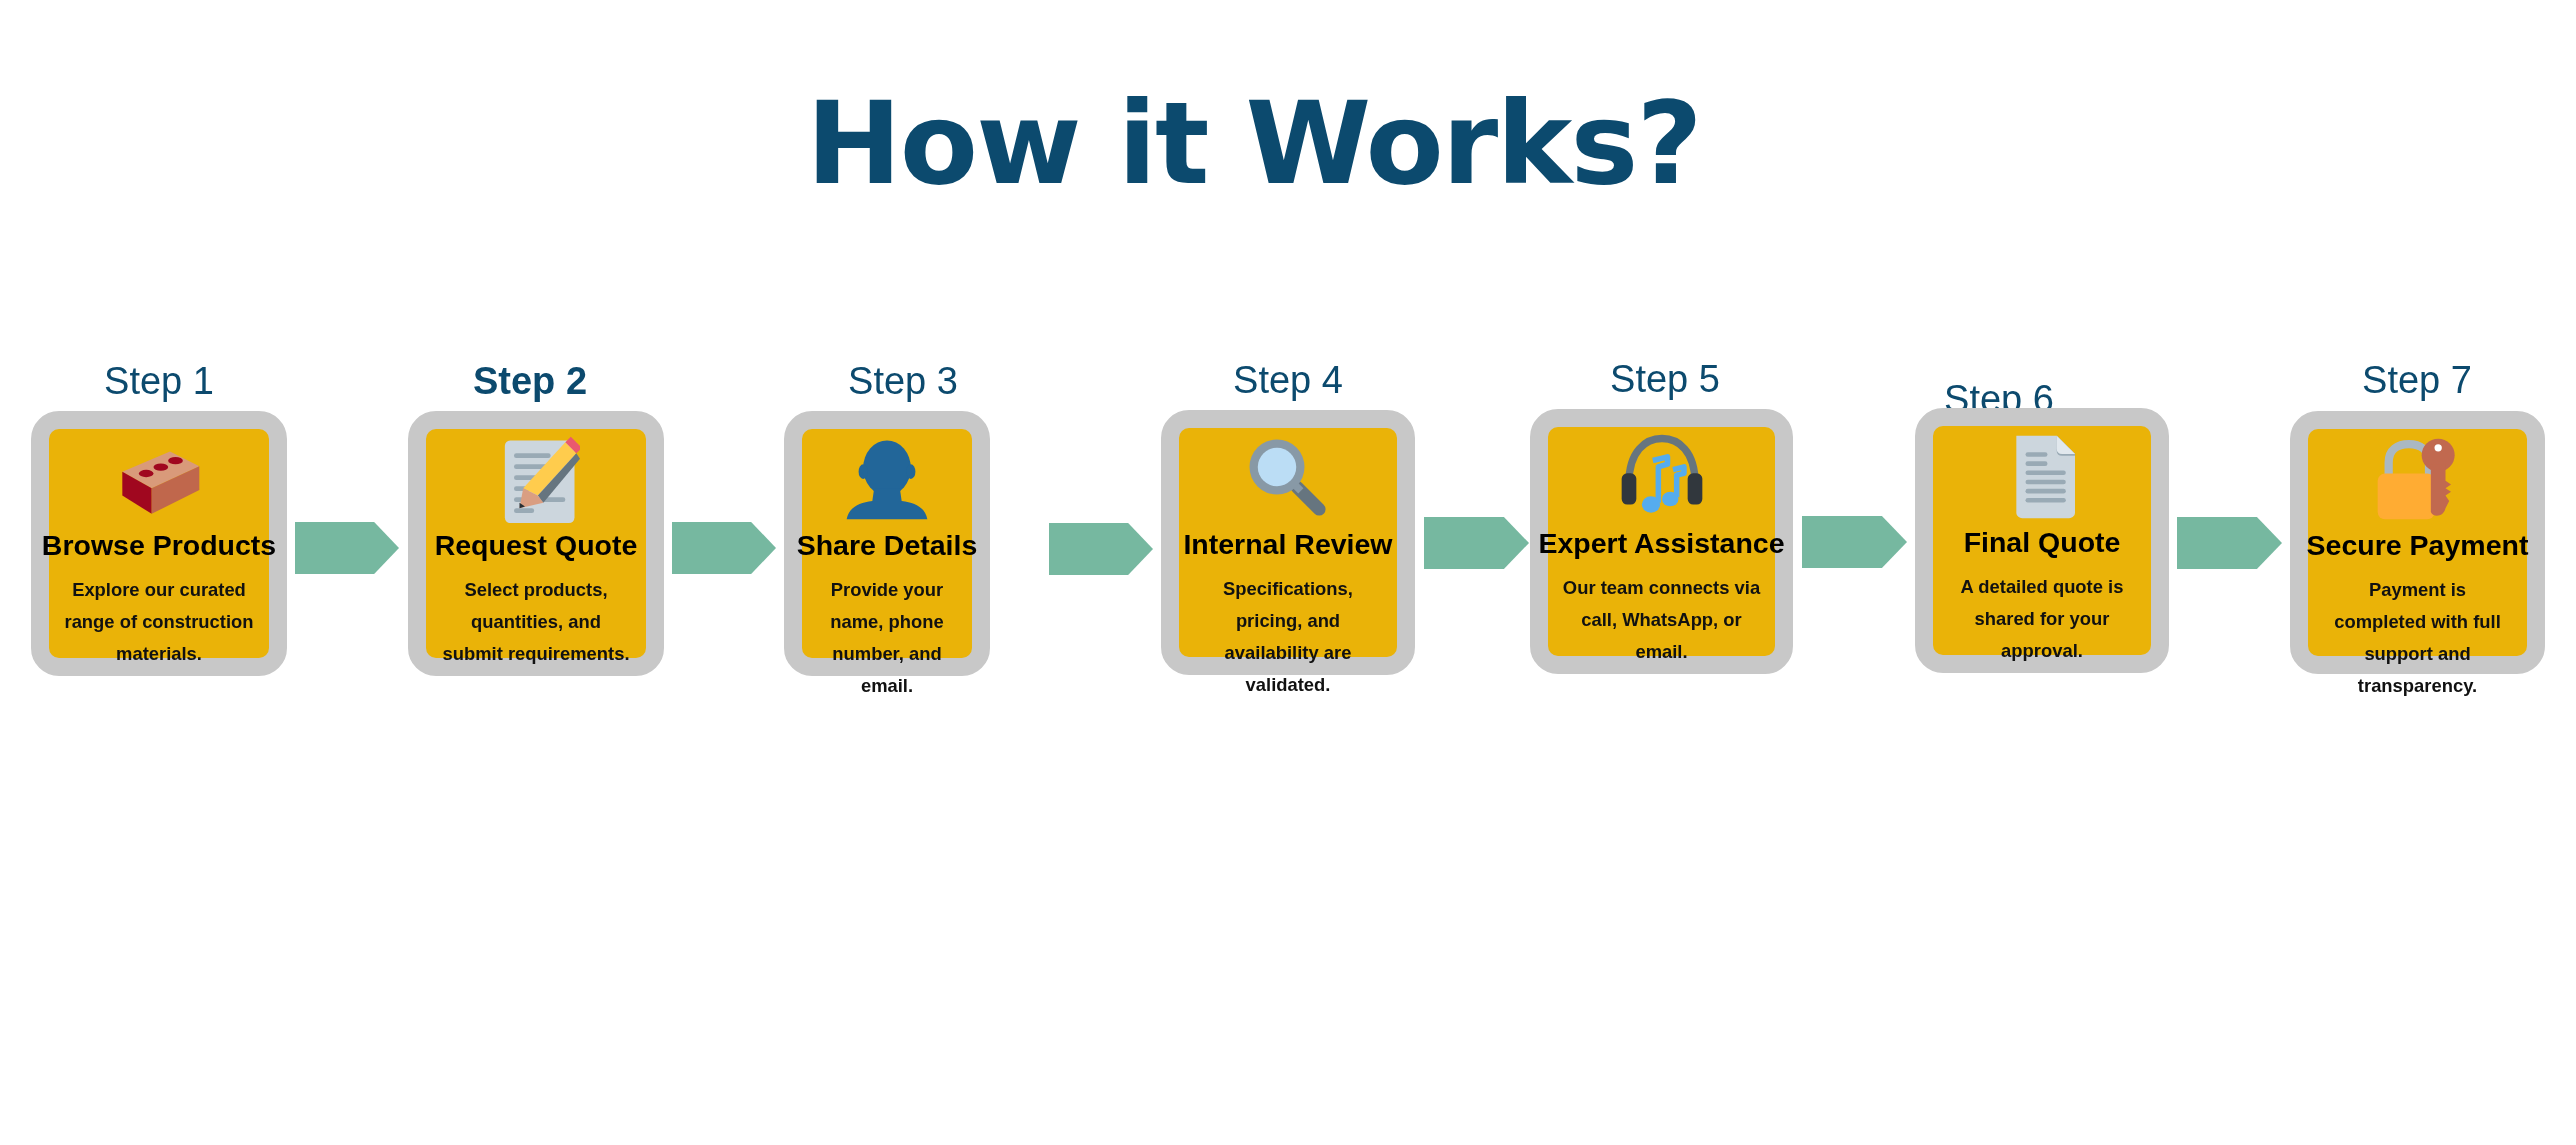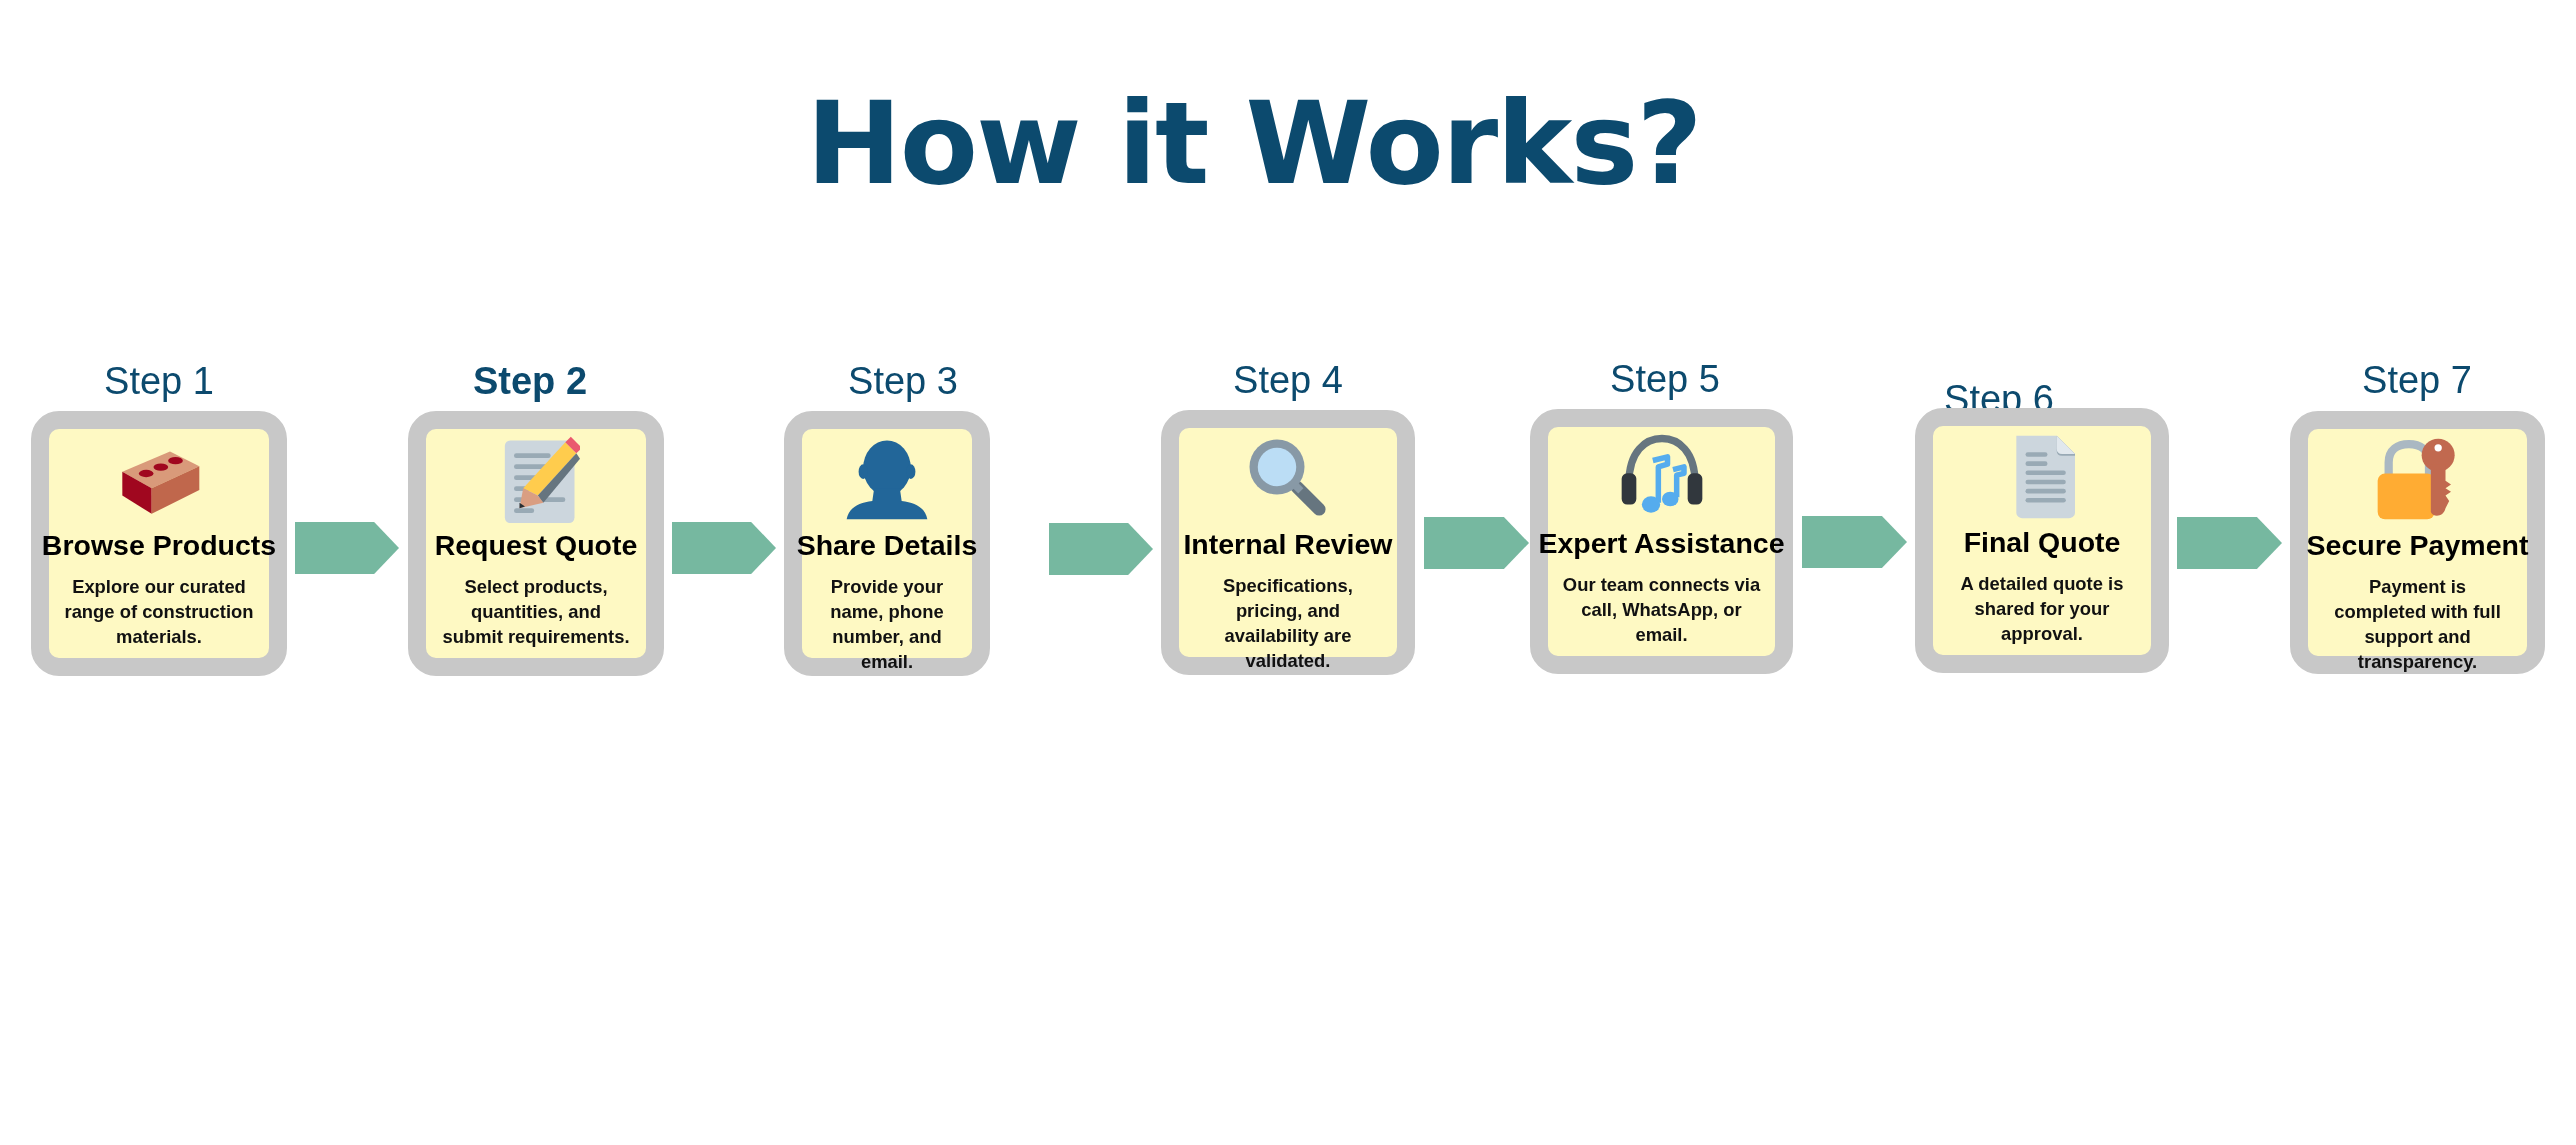--- a/index.html
+++ b/index.html
@@ -4,29 +4,29 @@
 <style>
   html, body { margin: 0; padding: 0; background: #ffffff; }
   body { width: 2576px; height: 1145px; position: relative; overflow: hidden;
          font-family: "Liberation Sans", "DejaVu Sans", sans-serif; }
   .title { position: absolute; left: 0; top: 87px; width: 2507px; text-align: center;
            font-family: "DejaVu Sans", sans-serif; font-weight: bold; font-size: 114px;
            letter-spacing: -1.8px; color: #0c4a6e; line-height: 1; margin: 0; }
   .step-label { position: absolute; font-size: 38px; color: #0c4a6e; line-height: 1;
                 white-space: nowrap; transform: translateX(-50%); }
   .card { position: absolute; box-sizing: border-box; border: 18.4px solid #c8c8c8;
-          border-radius: 28px; background: #fef9c3; }
+          border-radius: 28px; background: #eab308; }
   .card-inner { position: absolute; inset: 0; display: flex; flex-direction: column;
                 align-items: center; }
   .card-icon { width: 88px; height: 88px; margin-top: 5.5px; display: flex; align-items: center; justify-content: center; }
   .card-icon svg { width: 88px; height: 88px; display: block; }
   .card-title { font-size: 28.5px; font-weight: bold; color: #000; margin-top: 7.4px;
                 white-space: nowrap; line-height: 1.1; text-align: center; }
   .card-desc { font-size: 18.4px; font-weight: bold; color: #111; text-align: center;
-               line-height: 25px; margin-top: 13px; padding: 0 13px; }
+               line-height: 32px; margin-top: 13px; padding: 0 13px; }
   .arrow { position: absolute; }
   .arrow svg { width: 100%; height: 100%; display: block; }
 </style>
 </head>
 <body>
 
 <h1 class="title">How it Works?</h1>
 
 <div class="step-label" style="left:159px; top:362px;">Step 1</div>
 <div class="step-label" style="left:530px; top:362px;font-weight:bold;">Step 2</div>

